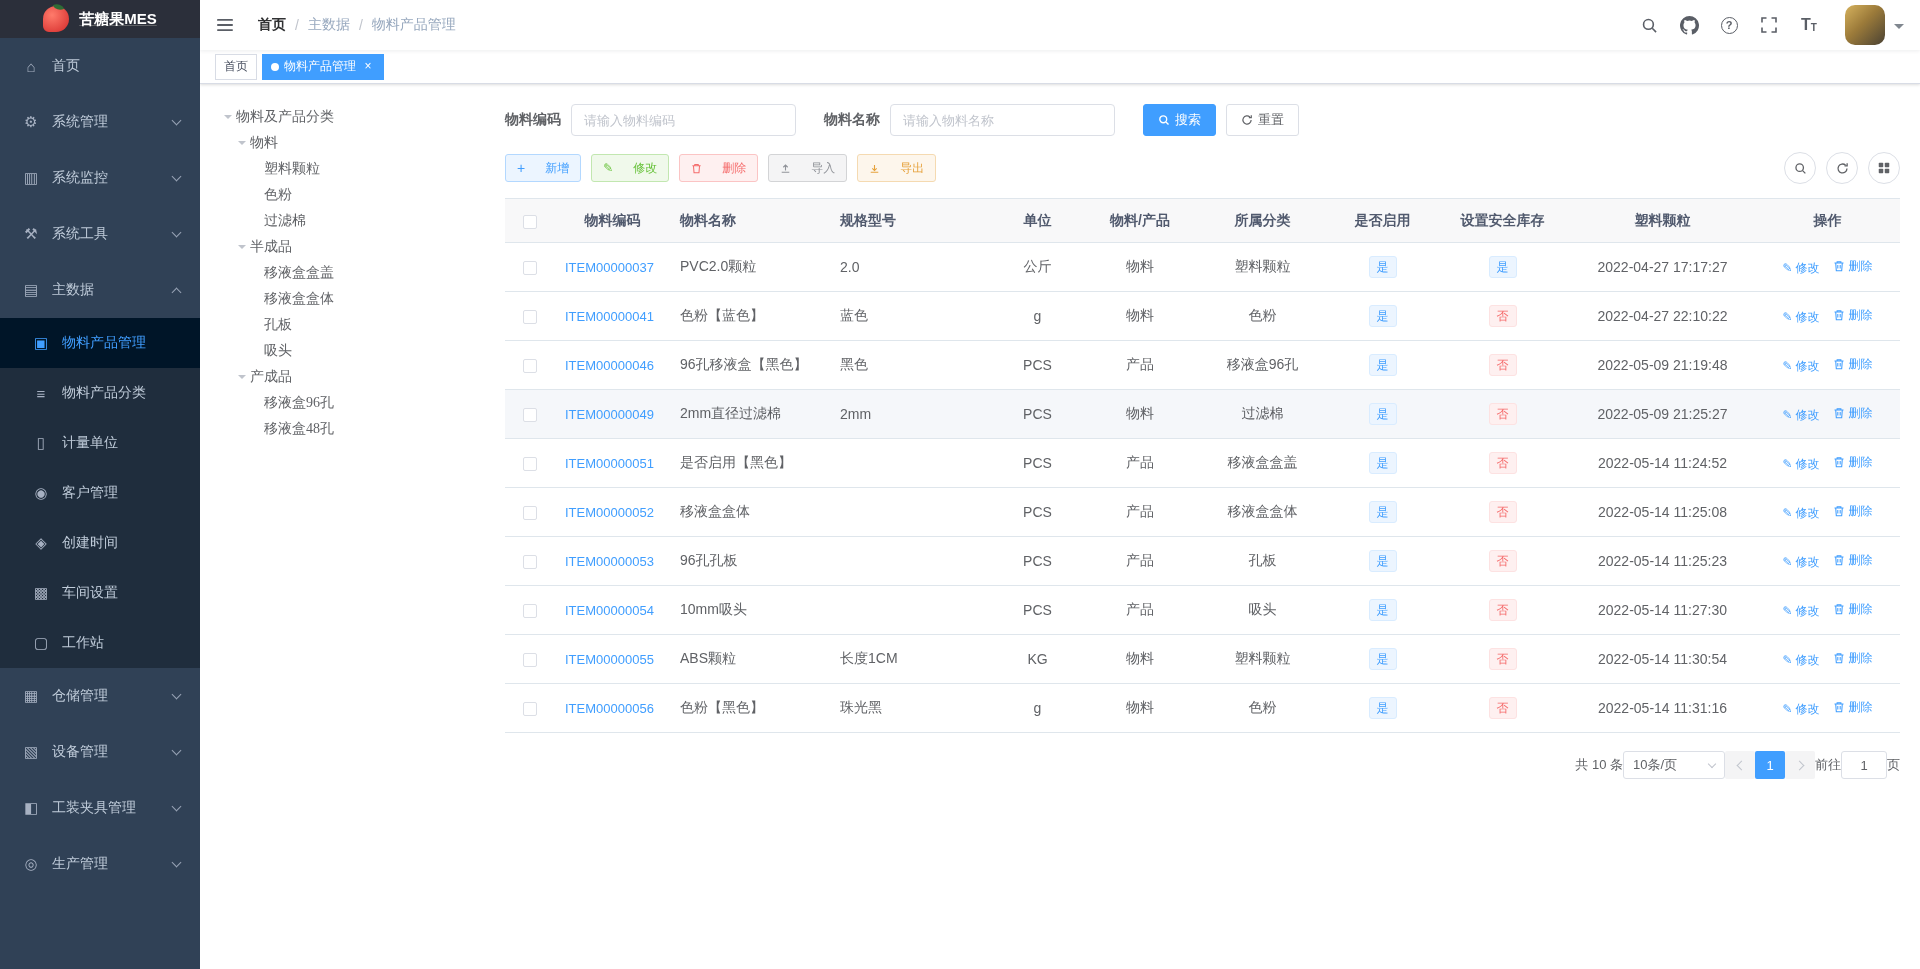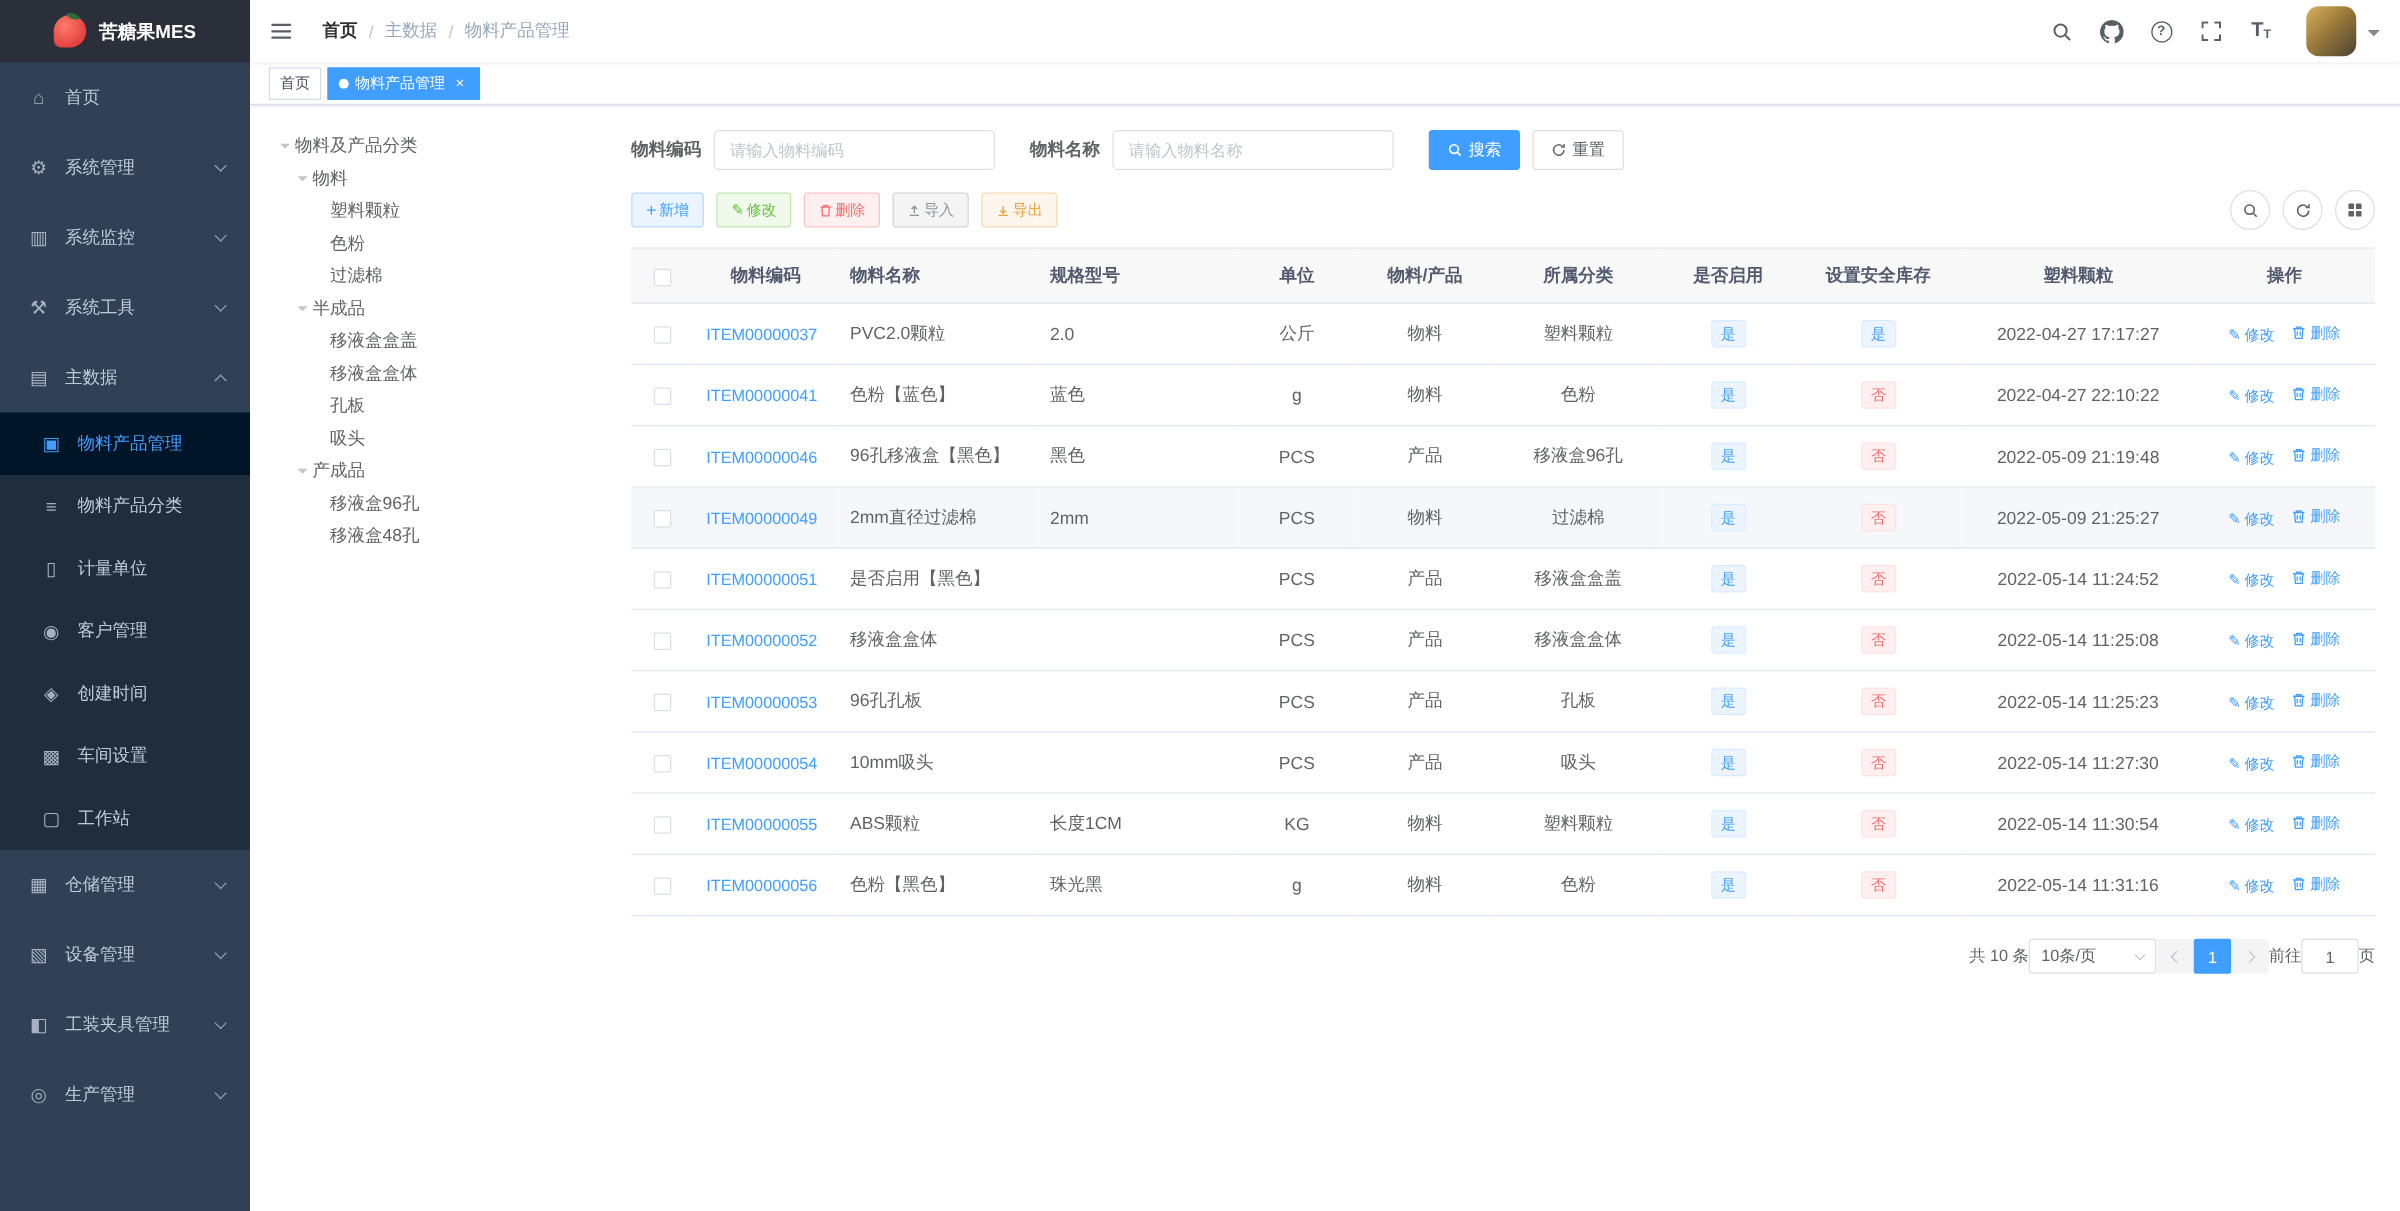--- a/index.html
+++ b/index.html
@@ -4,21 +4,21 @@
 <style>
   * { margin:0; padding:0; box-sizing:border-box; }
   html,body { width:1920px; height:969px; overflow:hidden; background:#fff;
     font-family:"Liberation Sans","DejaVu Sans",sans-serif; font-size:14px; color:#606266; }
   button { font-family:inherit; }
 
   .app { display:flex; width:100%; height:100%; }
 
   
   .sidebar { width:200px; height:100%; background:#304156; flex-shrink:0; display:flex; flex-direction:column; }
-  .logo { height:50px; background:#2b2f3a; display:flex; align-items:center; justify-content:center; gap:10px; cursor:pointer; }
+  .logo { height:38px; background:#2b2f3a; display:flex; align-items:center; justify-content:center; gap:10px; cursor:pointer;text-decoration:underline; }
   .logo-mark { width:26px; height:26px; border-radius:50% 50% 50% 6px; background:radial-gradient(circle at 35% 35%, #ff7b6b, #d42a2a); position:relative; flex-shrink:0; }
   .logo-mark::after { content:""; position:absolute; top:-3px; left:11px; width:9px; height:8px; background:#2f6b35; border-radius:0 100% 0 100%; transform:rotate(-25deg); }
   .logo-title { color:#fff; font-size:15px; font-weight:700; }
   .menu { flex:1; overflow:hidden; }
   .menu-item { height:56px; display:flex; align-items:center; padding:0 20px; color:#bfcbd9; cursor:pointer; font-size:14px; }
   .mi-icon { width:22px; margin-right:10px; font-size:15px; color:#a7b1c2; text-align:center; flex-shrink:0; }
   .mi-label { flex:1; white-space:nowrap; overflow:hidden; }
   .mi-arrow { width:7px; height:7px; border-right:1.5px solid #97a3b5; border-bottom:1.5px solid #97a3b5; transform:rotate(45deg); margin-top:-3px; flex-shrink:0; transition:transform .2s; }
   .menu-item.open .mi-arrow { transform:rotate(-135deg); margin-top:4px; }
   .submenu { background:#1f2d3d; }
@@ -57,33 +57,33 @@
   .content { flex:1; display:flex; gap:20px; padding:20px; overflow:hidden; background:#fff; }
 
   .tree-panel { width:265px; flex-shrink:0; }
   .tree-search { position:relative; margin-bottom:18px; }
   .tree-search input { width:100%; height:32px; border:1px solid #dcdfe6; border-radius:4px; padding:0 10px 0 30px; font-size:13px; color:#606266; outline:none; background:#fff; font-family:inherit; }
   .tree-search input::placeholder { color:#c0c4cc; }
   .tree-search .s-icon { position:absolute; left:9px; top:8px; color:#c0c4cc; }
   .tree-node { height:26px; display:flex; align-items:center; cursor:pointer; color:#606266; font-size:14px; }
   .tree-caret { width:16px; flex-shrink:0; display:flex; align-items:center; justify-content:center; }
   .tree-caret::before { content:""; width:0; height:0; border:4.5px solid transparent; border-top-color:#c0c4cc; margin-top:4px; }
-  .tree-label { white-space:nowrap; }
+  .tree-label { white-space:nowrap;font-family:Liberation Serif, serif; }
 
   .right-panel { flex:1; display:flex; flex-direction:column; min-width:0; }
 
   .filter-form { display:flex; align-items:center; margin-bottom:12px; }
   .f-label { font-weight:700; color:#606266; margin-right:10px; }
   .f-input { width:225px; height:32px; border:1px solid #dcdfe6; border-radius:4px; padding:0 12px; font-size:13px; color:#606266; outline:none; margin-right:28px; font-family:inherit; }
   .f-input::placeholder { color:#c0c4cc; }
   .btn { display:inline-flex; align-items:center; gap:5px; height:32px; padding:0 14px; border-radius:3px; font-size:13px; cursor:pointer; border:1px solid #dcdfe6; background:#fff; color:#606266; }
   .btn-search { background:#409EFF; border-color:#409EFF; color:#fff; margin-right:10px; }
 
   .toolbar { display:flex; align-items:center; gap:10px; margin:4px 0 14px; }
-  .btn-mini { height:28px; padding:0 11px; font-size:12px; border-radius:3px; display:inline-flex; align-items:center; gap:2px; cursor:pointer; }
+  .btn-mini { height:28px; padding:0 11px; font-size:12px; border-radius:3px; display:inline-flex; align-items:center; gap:20px; cursor:pointer; }
   .plain-primary { color:#409EFF; background:#ecf5ff; border:1px solid #b3d8ff; }
   .plain-success { color:#67C23A; background:#f0f9eb; border:1px solid #c2e7b0; }
   .plain-danger  { color:#F56C6C; background:#fef0f0; border:1px solid #fbc4c4; }
   .plain-info    { color:#909399; background:#f4f4f5; border:1px solid #d3d4d6; }
   .plain-warning { color:#E6A23C; background:#fdf6ec; border:1px solid #f5dab1; }
   .plus-icon::before { content:"+"; font-size:14px; line-height:1; }
   .pen-icon::before { content:"✎"; font-size:12px; line-height:1; }
   .toolbar-right { margin-left:auto; display:flex; gap:10px; }
   .circle-btn { width:32px; height:32px; border-radius:50%; border:1px solid #dcdfe6; background:#fff; display:flex; align-items:center; justify-content:center; color:#606266; cursor:pointer; }
 

